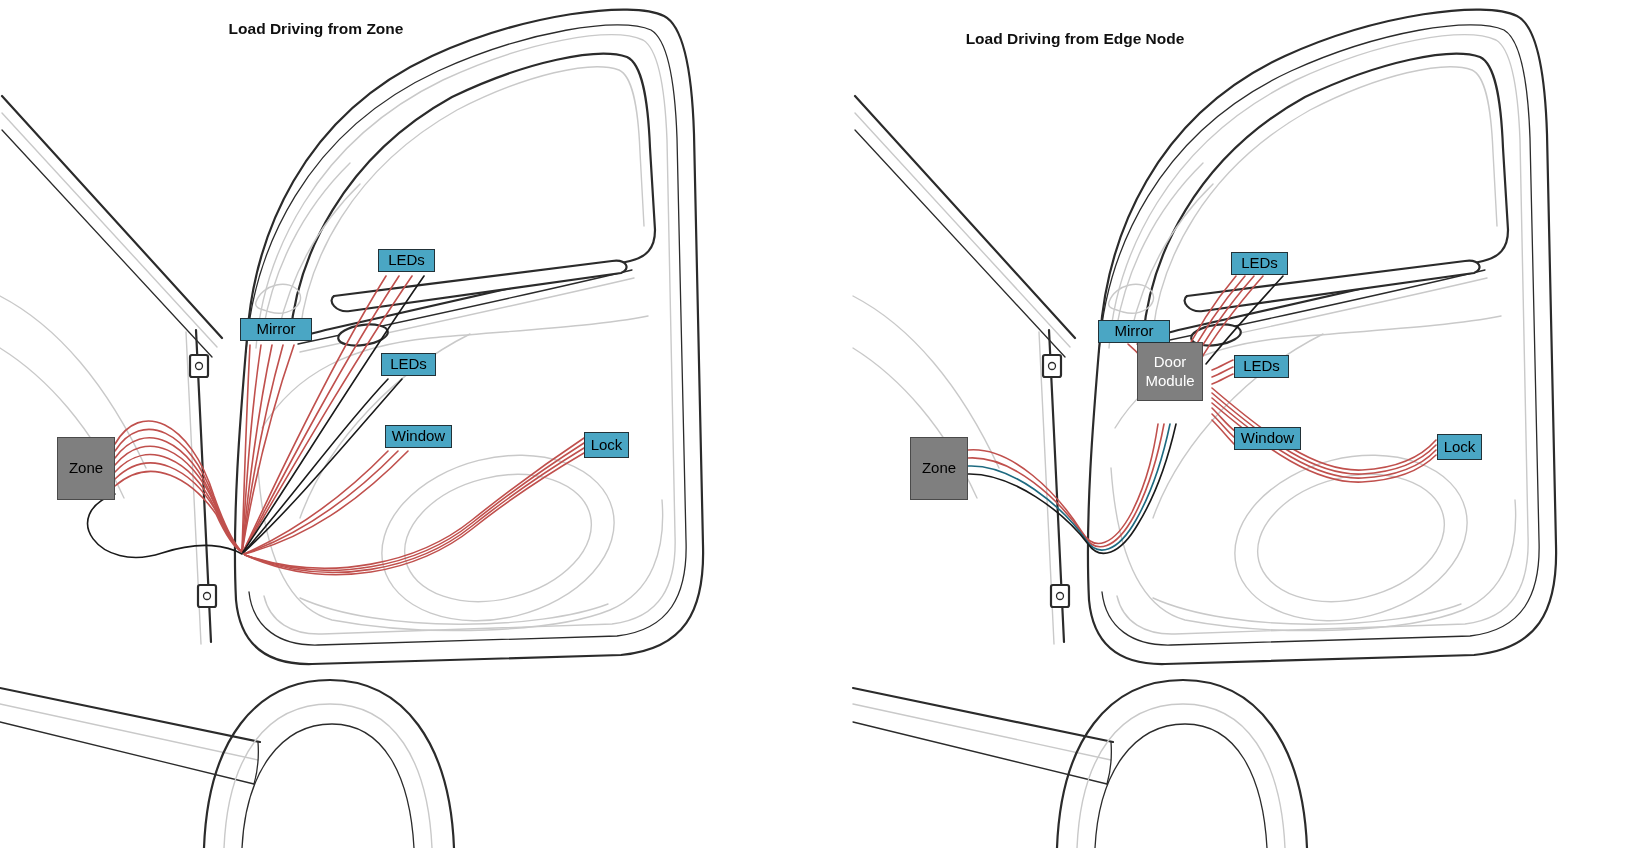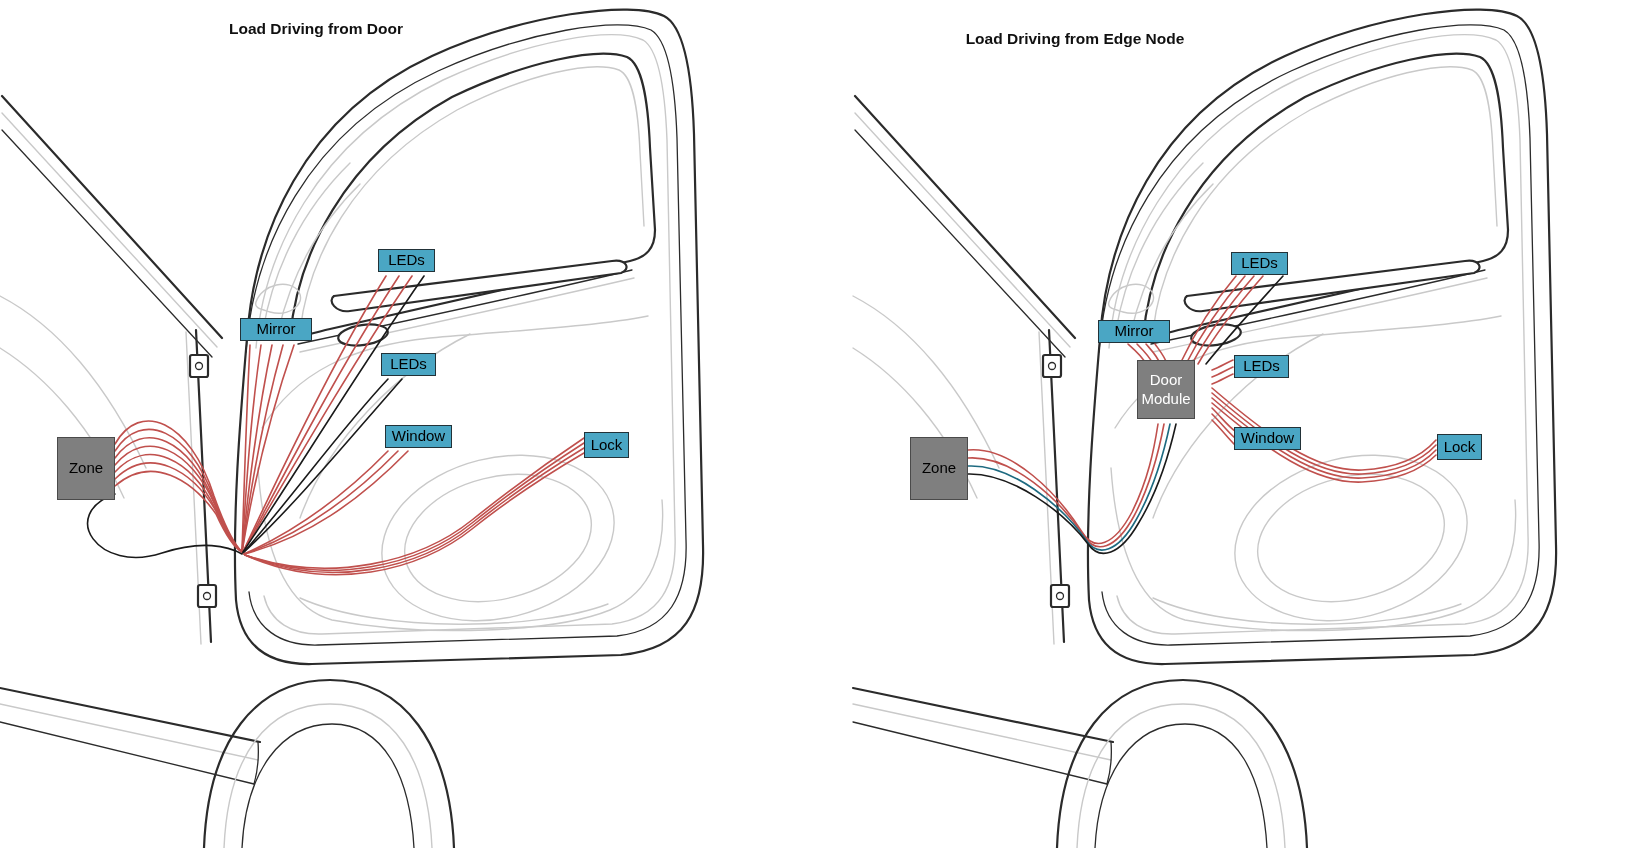--- a/index.html
+++ b/index.html
@@ -157,29 +157,29 @@
     </g>
     <g>
       <path class="wr" d="M 1212 388 C 1268 436 1316 472 1362 470 C 1400 468 1422 456 1436 440"></path>
       <path class="wr" d="M 1212 393 C 1268 441 1316 476 1362 474 C 1400 472 1422 460 1436 445"></path>
       <path class="wr" d="M 1212 398 C 1268 446 1316 480 1362 478 C 1400 476 1422 465 1436 450"></path>
       <path class="wr" d="M 1212 403 C 1268 451 1316 484 1362 482 C 1400 480 1422 469 1436 455"></path>
     </g>
   </g>
 </svg>
 
-  <div class="panel-title" style="left:116px;top:20px;width:400px">Load Driving from Door</div>
+  <div class="panel-title" style="left:116px;top:20px;width:400px">Load Driving from Zone</div>
   <div class="node ecu" style="left:57px;top:437px;width:58px;height:63px">Zone</div>
   <div class="node load" style="left:240px;top:318px;width:72px;height:23px">Mirror</div>
   <div class="node load" style="left:378px;top:249px;width:57px;height:23px">LEDs</div>
   <div class="node load" style="left:381px;top:353px;width:55px;height:23px">LEDs</div>
   <div class="node load" style="left:385px;top:425px;width:67px;height:23px">Window</div>
   <div class="node load" style="left:584px;top:432px;width:45px;height:26px">Lock</div>
 
   <div class="panel-title" style="left:875px;top:30px;width:400px">Load Driving from Edge Node</div>
   <div class="node ecu" style="left:910px;top:437px;width:58px;height:63px">Zone</div>
-  <div class="node ecu module" style="left:1137px;top:360px;width:58px;height:59px">Door Module</div>
+  <div class="node ecu module" style="left:1137px;top:342px;width:66px;height:59px">Door Module</div>
   <div class="node load" style="left:1098px;top:320px;width:72px;height:23px">Mirror</div>
   <div class="node load" style="left:1231px;top:252px;width:57px;height:23px">LEDs</div>
   <div class="node load" style="left:1234px;top:355px;width:55px;height:23px">LEDs</div>
   <div class="node load" style="left:1234px;top:427px;width:67px;height:23px">Window</div>
   <div class="node load" style="left:1437px;top:434px;width:45px;height:26px">Lock</div>
 </div>
 
 </body></html>

